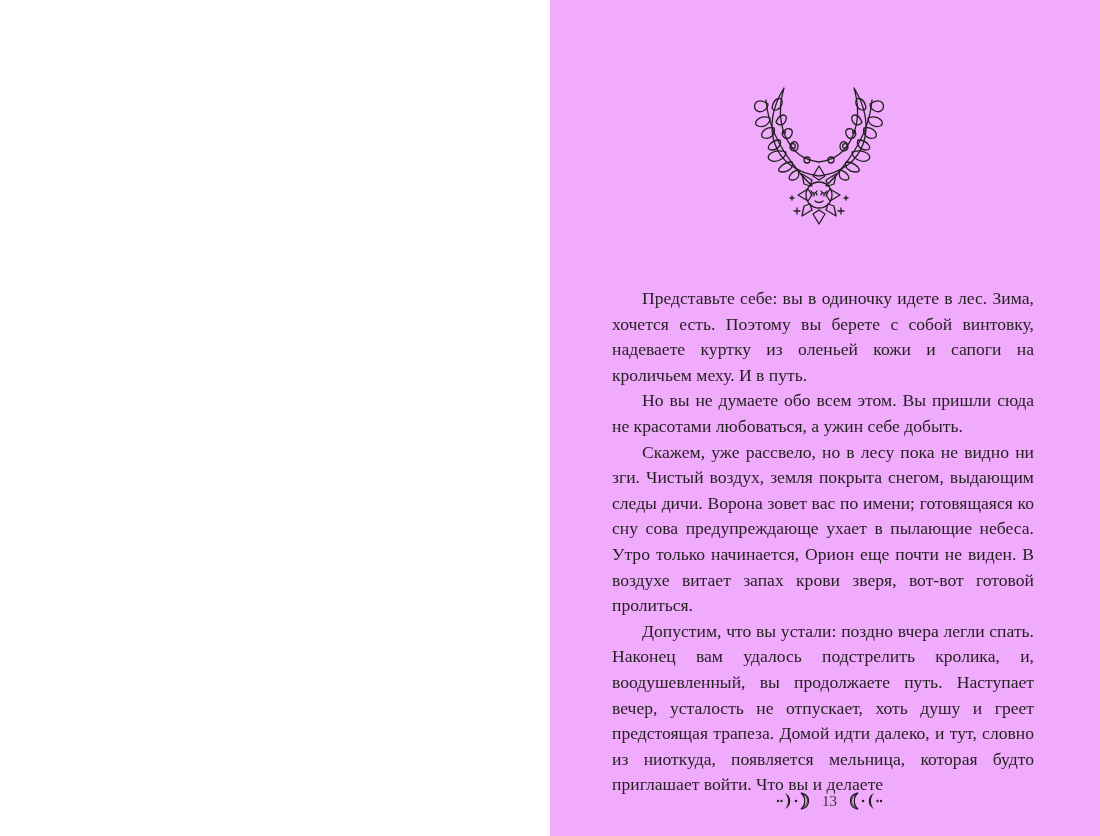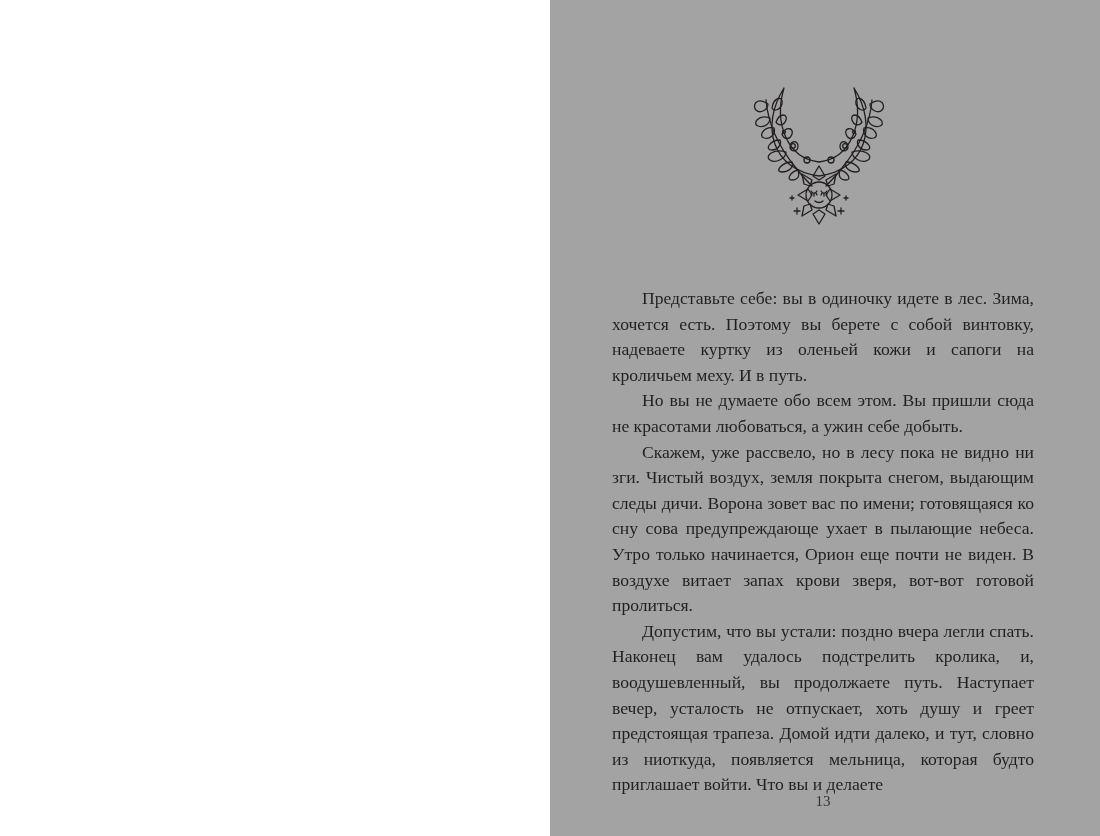--- a/index.html
+++ b/index.html
@@ -23,21 +23,21 @@
     }
     .page-left {
       width: 550px;
       height: 836px;
       background: #ffffff;
     }
     .page-right {
       width: 550px;
       height: 836px;
       position: relative;
-      background: #a3a3a3;
+      background: #f0abfc;
     }
     .ornament {
       position: absolute;
       left: 196px;   
       top: 84px;
       width: 146px;
       height: 144px;
     }
     .text-block {
       position: absolute;
@@ -54,23 +54,22 @@
       text-indent: 30px;
     }
     .folio {
       position: absolute;
       left: 213px;   
       top: 790px;
       width: 120px;
       height: 22px;
       display: flex;
       align-items: center;
-      justify-content: space-between;
+      justify-content: flex-end;
       gap: 3px;
-      flex-direction: column;
     }
     .folio .num {
       font-size: 15px;
       color: #333;
       padding: 0 3px;
       line-height: 1;
     }
     .folio svg { display: block; }
   </style>
 </head>

